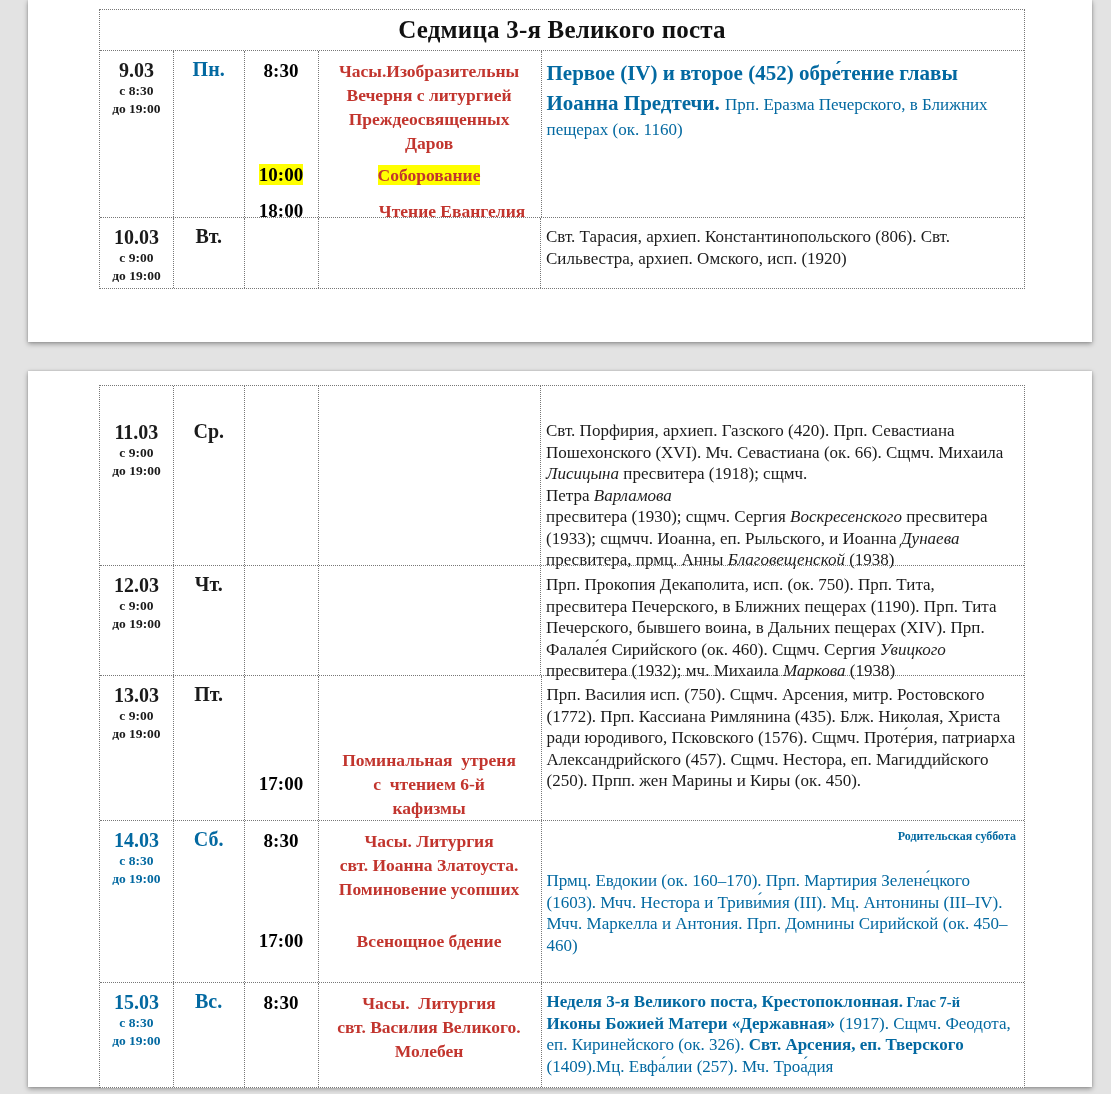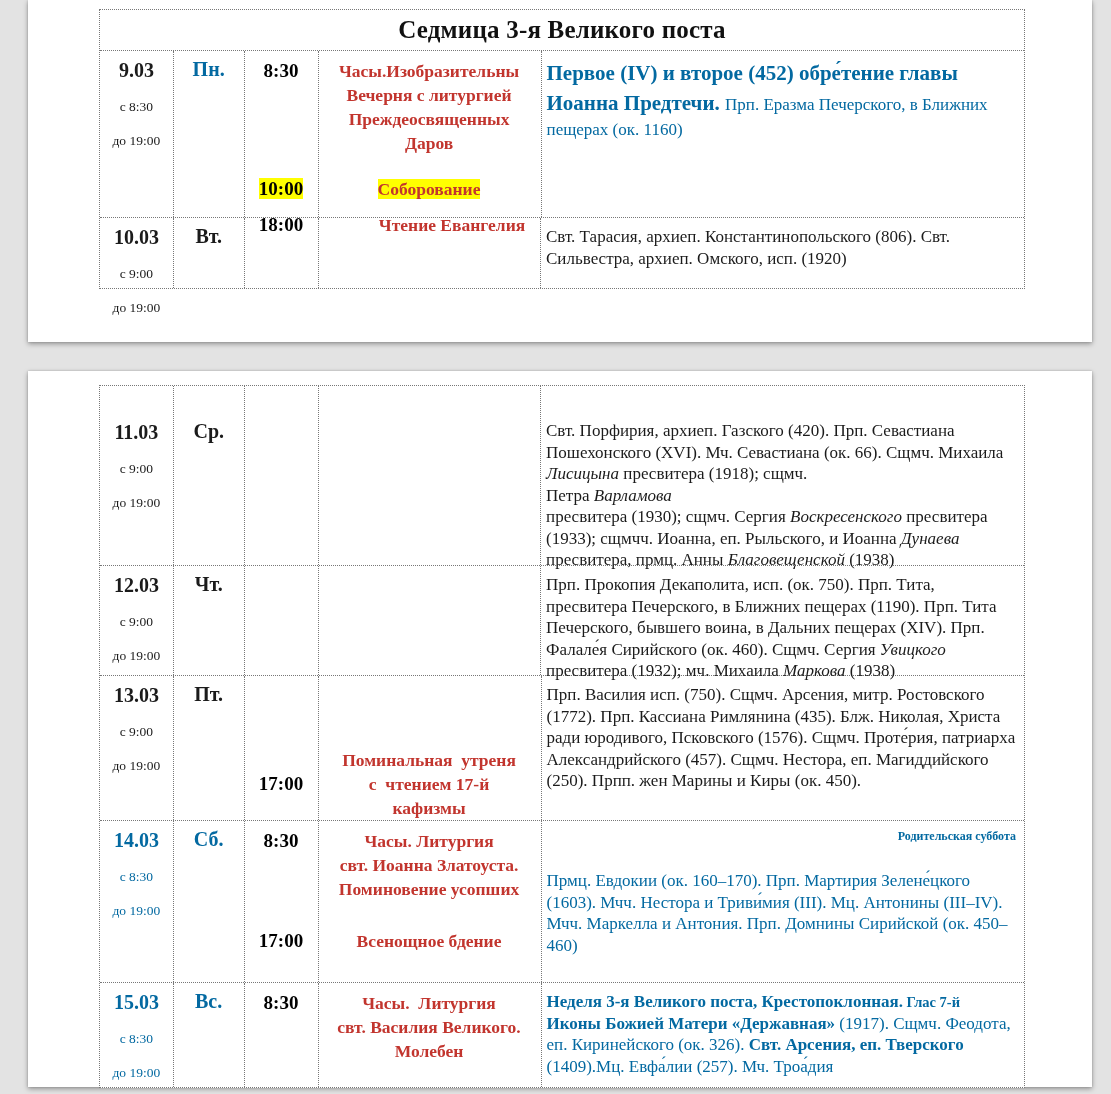--- a/index.html
+++ b/index.html
@@ -34,29 +34,29 @@
   .cell { height:100%; }
   .c-date  { width:74px;  border-right:1px dotted #777; text-align:center; padding-top:7px; }
   .c-day   { width:71px;  border-right:1px dotted #777; text-align:center; padding-top:7px;
              font-size:20px; font-weight:bold; }
   .c-sched { width:297px; border-right:1px dotted #777; position:relative; padding-top:8px; }
   .c-sched::before { content:""; position:absolute; left:73px; top:0; bottom:0;
              border-left:1px dotted #777; }
   .c-desc  { width:484px; padding:8px 8px 2px 5px; font-size:17px; line-height:1.27; }
 
   .dmain { font-size:20px; font-weight:bold; line-height:1.2; }
-  .dsub  { font-size:13.5px; font-weight:normal; line-height:1.3;margin-top:16px; }
+  .dsub  { font-size:13.5px; font-weight:bold; line-height:1.3; }
 
   .sitem { display:flex; align-items:flex-start; }
   .sitem-center { align-items:center; }
   .stime { width:73px; text-align:center; font-size:19px; font-weight:bold;
            color:#000000; line-height:24px; flex:none; }
   .ssvc  { width:224px; text-align:center; font-size:17.5px; font-weight:bold;
            color:#c2352e; line-height:24px; white-space:pre-wrap; }
-  .gap-sm   { margin-top:22px; }
+  .gap-sm   { margin-top:8px; }
   .gap-md   { margin-top:12px;gap:46px; }
   .gap-lg   { margin-top:28px; }
   .push-down{ margin-top:64px; }
 
   .pad-lg { padding-top:34px; }
 
   .desc-head { text-align:right; font-weight:bold; font-size:12px; margin-bottom:26px; }
 
   
   .b  { font-weight:bold; }
@@ -155,21 +155,21 @@
       <div class="trow r1303">
         <div class="cell c-date c-black">
           <div class="dmain">13.03</div>
           <div class="dsub">с 9:00</div>
           <div class="dsub">до 19:00</div>
         </div>
         <div class="cell c-day c-black">Пт.</div>
         <div class="cell c-sched">
           <div class="sitem sitem-center push-down">
             <div class="stime"><span>17:00</span></div>
-            <div class="ssvc"><span>Поминальная  утреня</span><br><span>с  чтением 17-й</span><br><span>кафизмы</span></div>
+            <div class="ssvc"><span>Поминальная  утреня</span><br><span>с  чтением 6-й</span><br><span>кафизмы</span></div>
           </div>
         </div>
         <div class="cell c-desc c-black"><span>Прп. Василия исп. (750). Сщмч. Арсения, митр. Ростовского (1772). Прп. Кассиана Римлянина (435). Блж. Николая, Христа ради юродивого, Псковского (1576). Сщмч. Проте́рия, патриарха Александрийского (457). Сщмч. Нестора, еп. Магиддийского (250). Прпп. жен Марины и Киры (ок. 450).</span></div>
       </div>
 
       <div class="trow r1403">
         <div class="cell c-date c-red">
           <div class="dmain">14.03</div>
           <div class="dsub">с 8:30</div>
           <div class="dsub">до 19:00</div>

